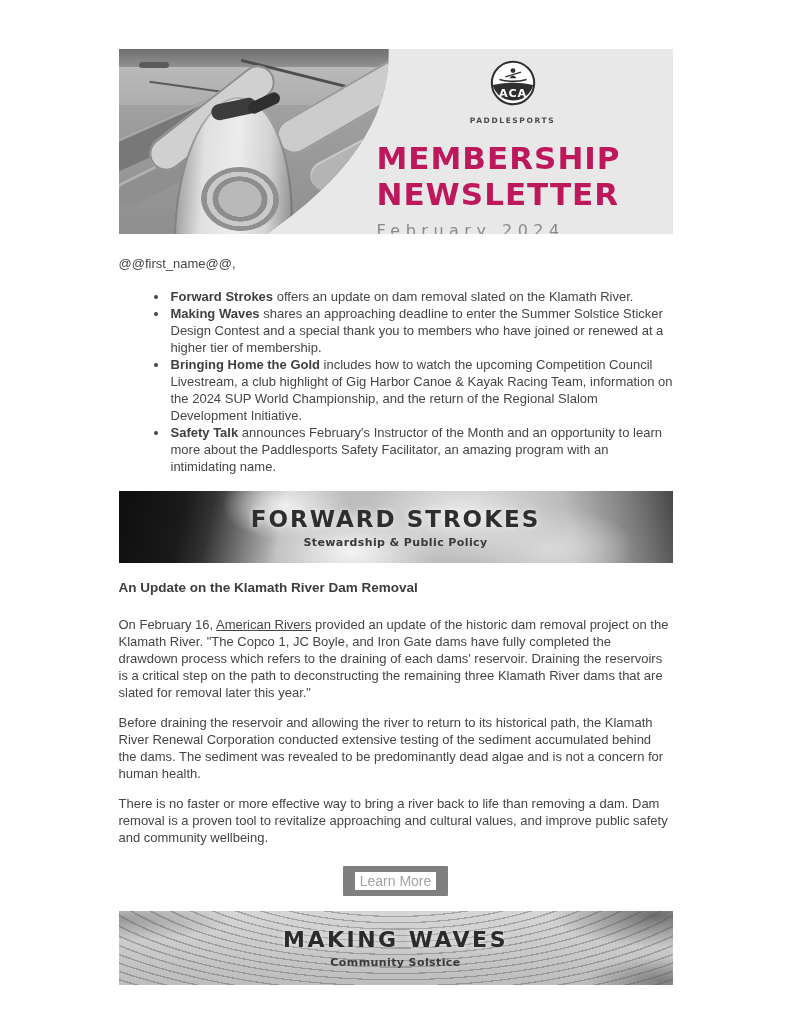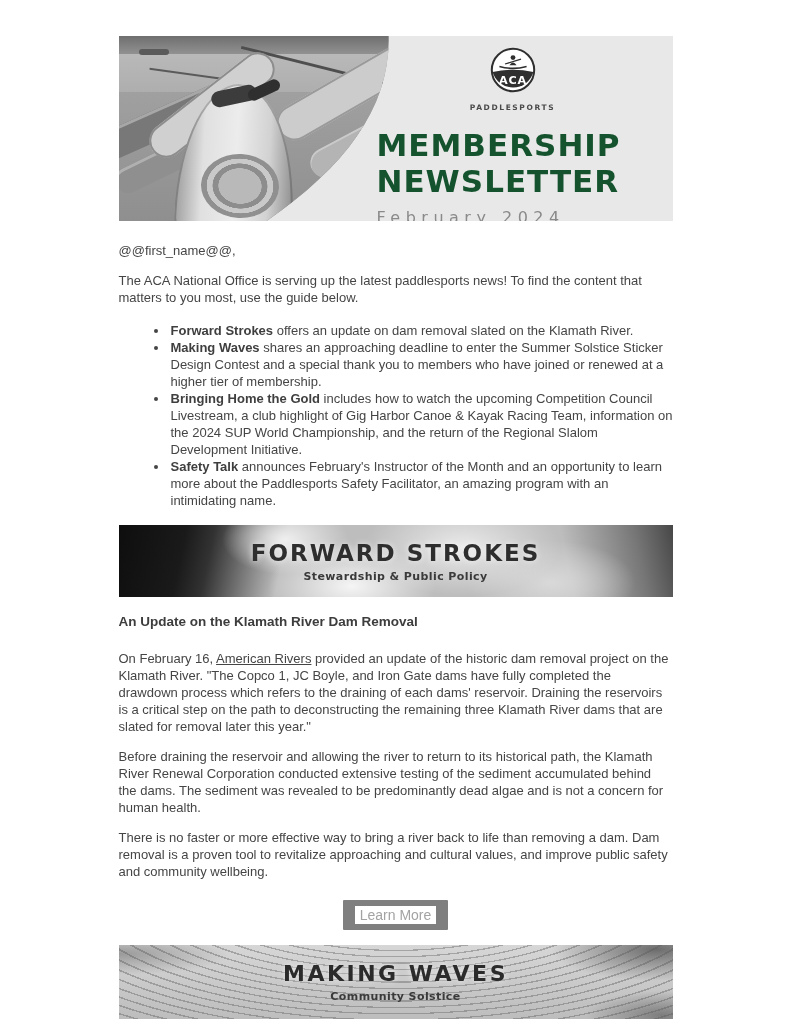--- a/index.html
+++ b/index.html
@@ -4,21 +4,21 @@
 <style>
   * { box-sizing: border-box; }
   html, body { margin: 0; padding: 0; }
   body {
     width: 791px; height: 1024px;
     background: #ffffff;
     font-family: "Liberation Sans", sans-serif;
     color: #454545;
     overflow: hidden;
   }
-  .column { width: 554px; margin: 4px auto; padding-top: 32px; }
+  .column { width: 554px; margin: 17px auto; padding-top: 32px; }
 
   
   .hero { position: relative; height: 185px; background: #e9e8e8; overflow: hidden; }
   .hero-photo {
     position: absolute; left: 0; top: 0; width: 320px; height: 185px;
     clip-path: path('M0 0 L270 0 C272 70 228 130 148 185 L0 185 Z');
     background-color: #a2a2a2;
     background-image:
       linear-gradient(180deg, #6f6f6f 0, #919191 100%),
       linear-gradient(180deg, #b9b9b9 0, #aeaeae 100%),
@@ -46,21 +46,21 @@
   .paddle2 { left: 30px; top: 40px; width: 120px; height: 2px; background: #5a5a5a; transform: rotate(8deg); }
 
   .hero-right { position: absolute; left: 258px; top: 10px; width: 272px; }
   .logo-wrap { text-align: center; margin-bottom: 2px; }
   .logo-svg { width: 48px; height: 48px; vertical-align: top; }
   .tagline-row { display: flex; align-items: center; gap: 7px; margin: 2px 0 8px; flex-direction: column; }
   .tagline-row .rule { flex: 1; height: 1px; background: #9b9b9b; }
   .tagline { font-size: 7.5px; font-weight: bold; letter-spacing: 1.6px; color: #4a4a4a;
              font-family: "DejaVu Sans", sans-serif; }
   .hero-title { font-family: "DejaVu Sans", sans-serif; font-weight: 800; font-size: 31px;
-                line-height: 36px; letter-spacing: 1px; color: #14532d; }
+                line-height: 36px; letter-spacing: 1px; color: #be185d; }
   .hero-date { margin-top: 9px; font-family: "DejaVu Sans", sans-serif; font-size: 16px;
                letter-spacing: 5.5px; color: #8a8a8a; font-weight: 500; }
 
   
   .copy { font-size: 13px; line-height: 17px; }
   .salutation { margin: 21px 0 0; }
   .lede { margin: 13px 0 0; }
   ul.guide { margin: 16px 0 0; padding-left: 50px; }
   ul.guide li { margin: 0; padding-left: 2px; }
   b, strong { color: #3f3f3f; }
@@ -146,21 +146,20 @@
         <span class="rule"></span>
       </div>
       <div class="hero-title">MEMBERSHIP</div>
       <div class="hero-title">NEWSLETTER</div>
       <div class="hero-date">February 2024</div>
     </div>
   </div>
 
   <div class="copy">
     <p class="salutation">@@first_name@@,</p>
-    <p class="lede">The ACA National Office is serving up the latest paddlesports news! To find the content that matters to you most, use the guide below.</p>
 
     <ul class="guide">
       <li><strong>Forward Strokes</strong><span> offers an update on dam removal slated on the Klamath River.</span></li>
       <li><strong>Making Waves</strong><span> shares an approaching deadline to enter the Summer Solstice Sticker Design Contest and a special  thank you to members who have joined or renewed at a higher tier of membership.</span></li>
       <li><strong>Bringing Home the Gold</strong><span> includes how to watch the upcoming Competition Council Livestream, a club highlight of Gig Harbor Canoe &amp; Kayak Racing Team, information on the 2024 SUP World Championship, and the return of the Regional Slalom Development Initiative.</span></li>
       <li><strong>Safety Talk</strong><span> announces February's Instructor of the Month and an opportunity to learn more about the Paddlesports Safety Facilitator, an amazing program with an intimidating name.</span></li>
     </ul>
   </div>
 
   <div class="fs-banner">

